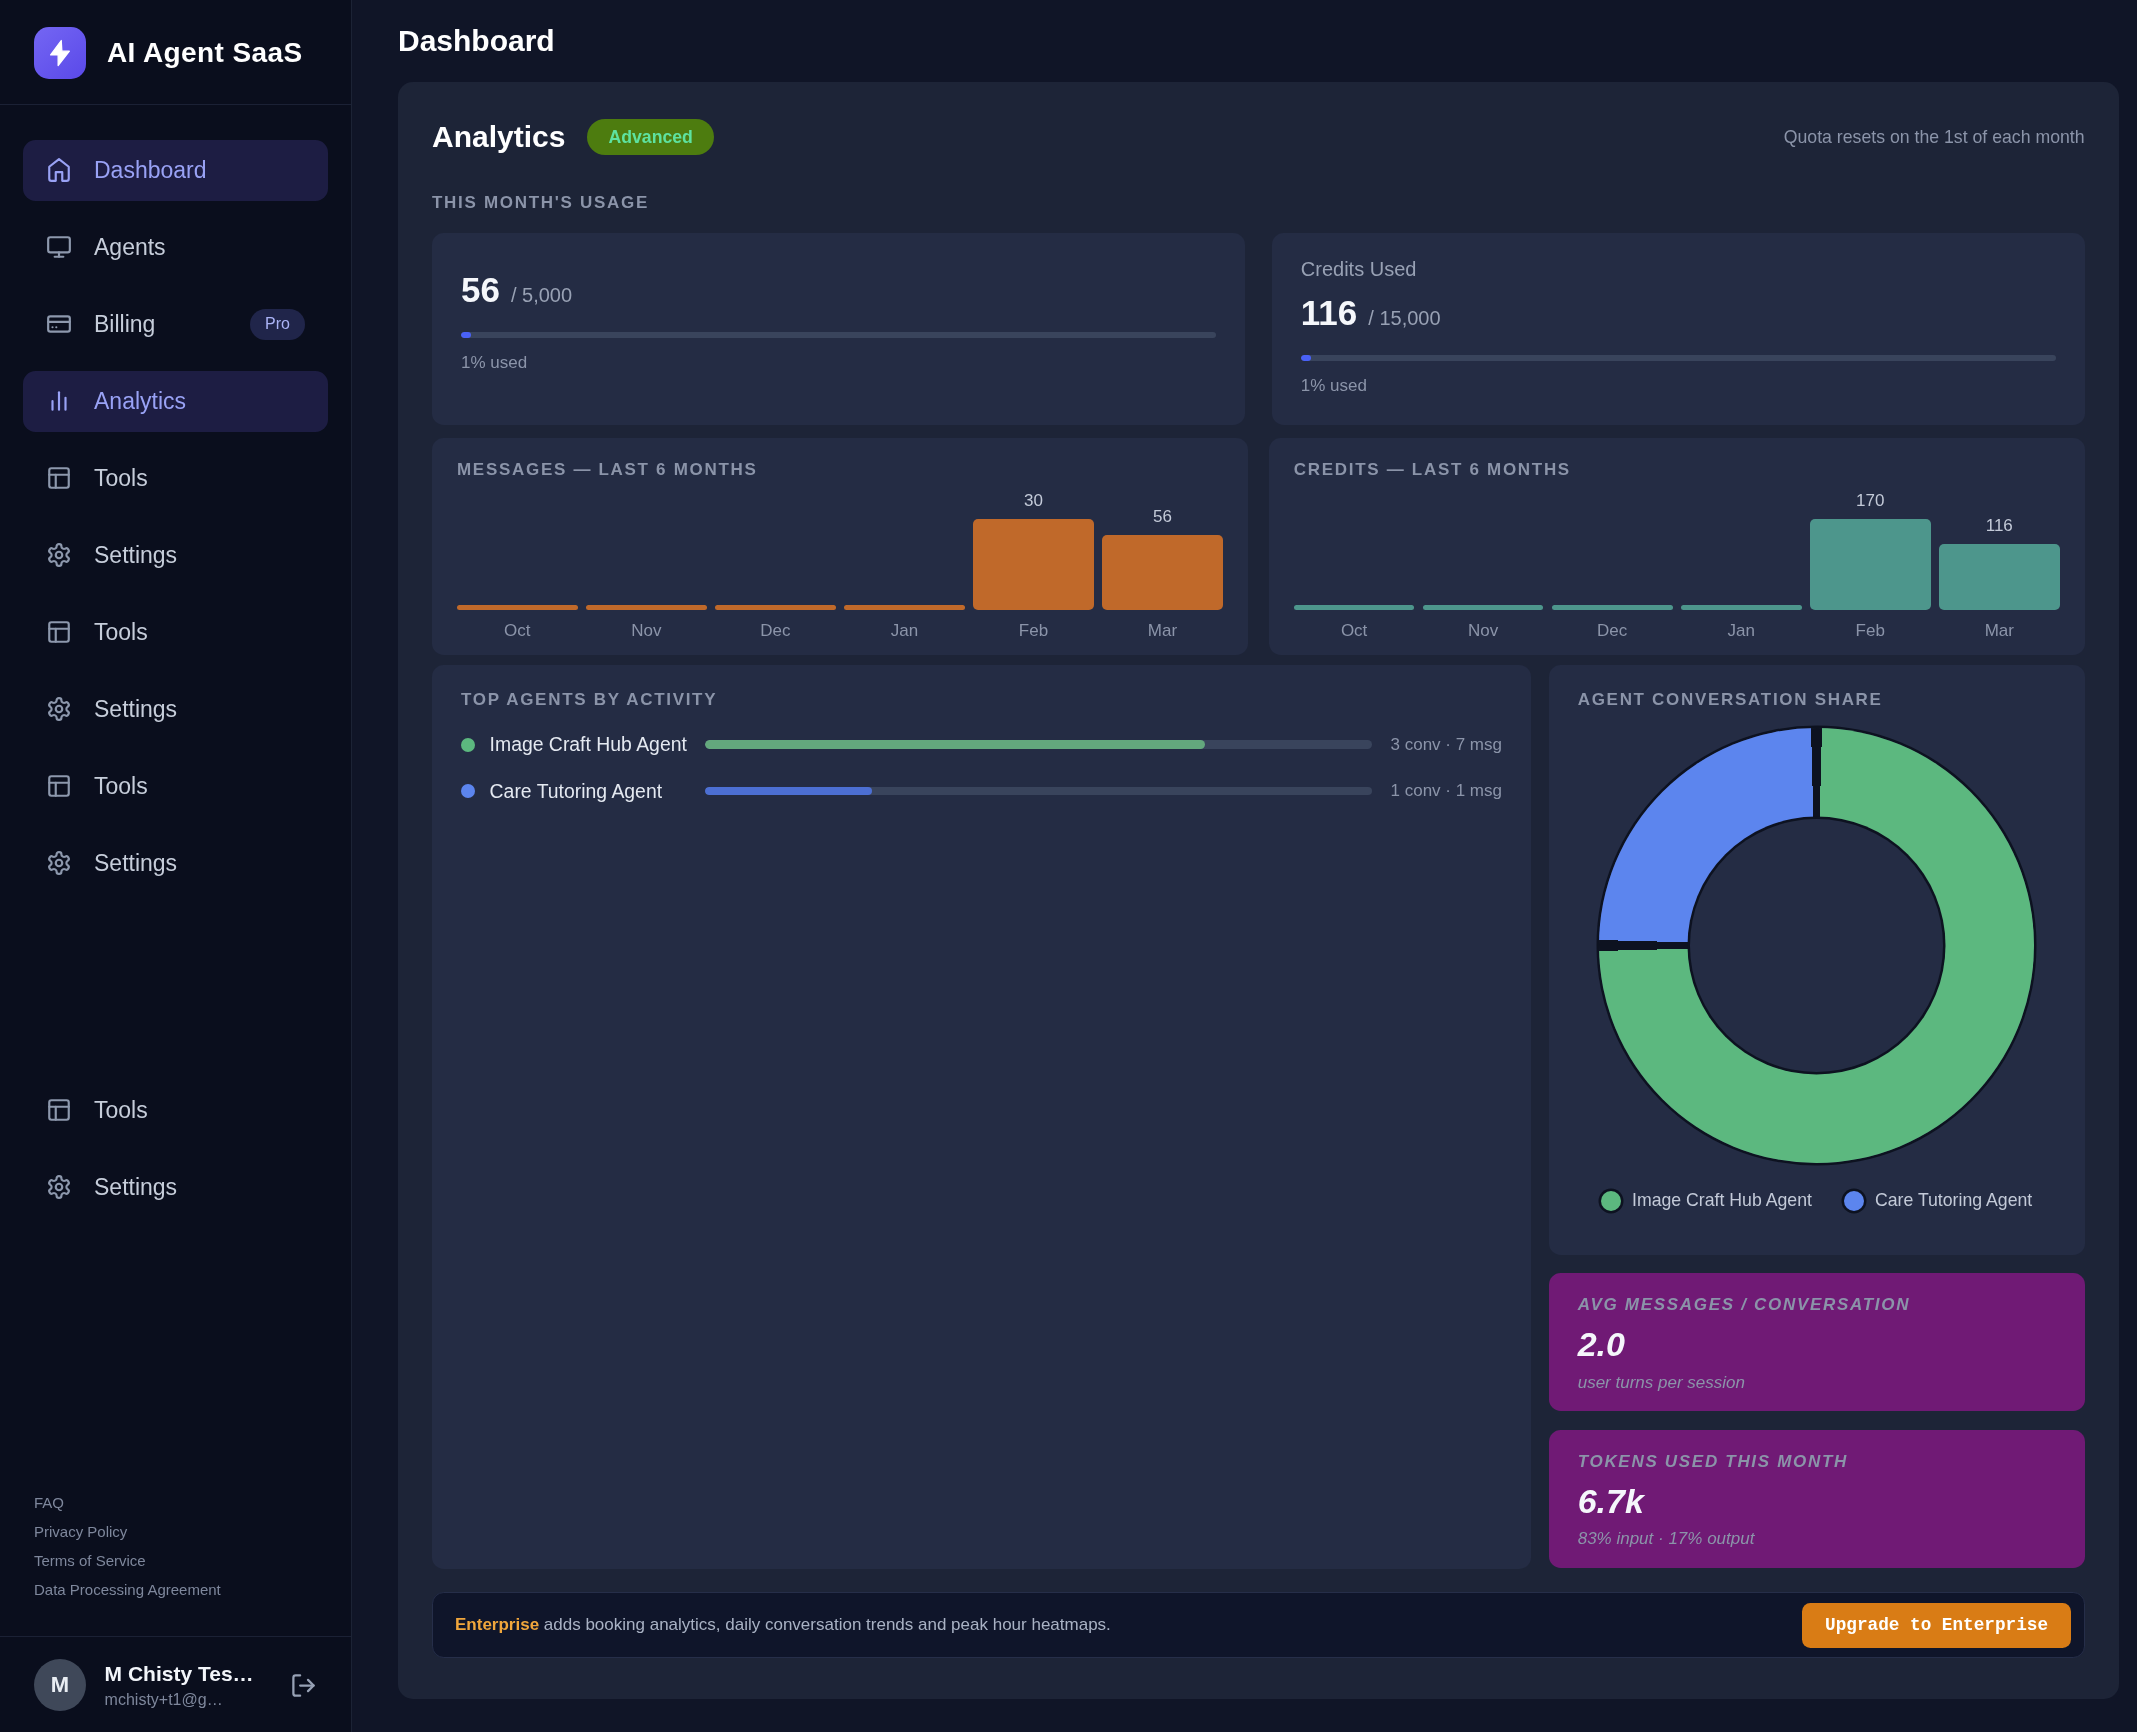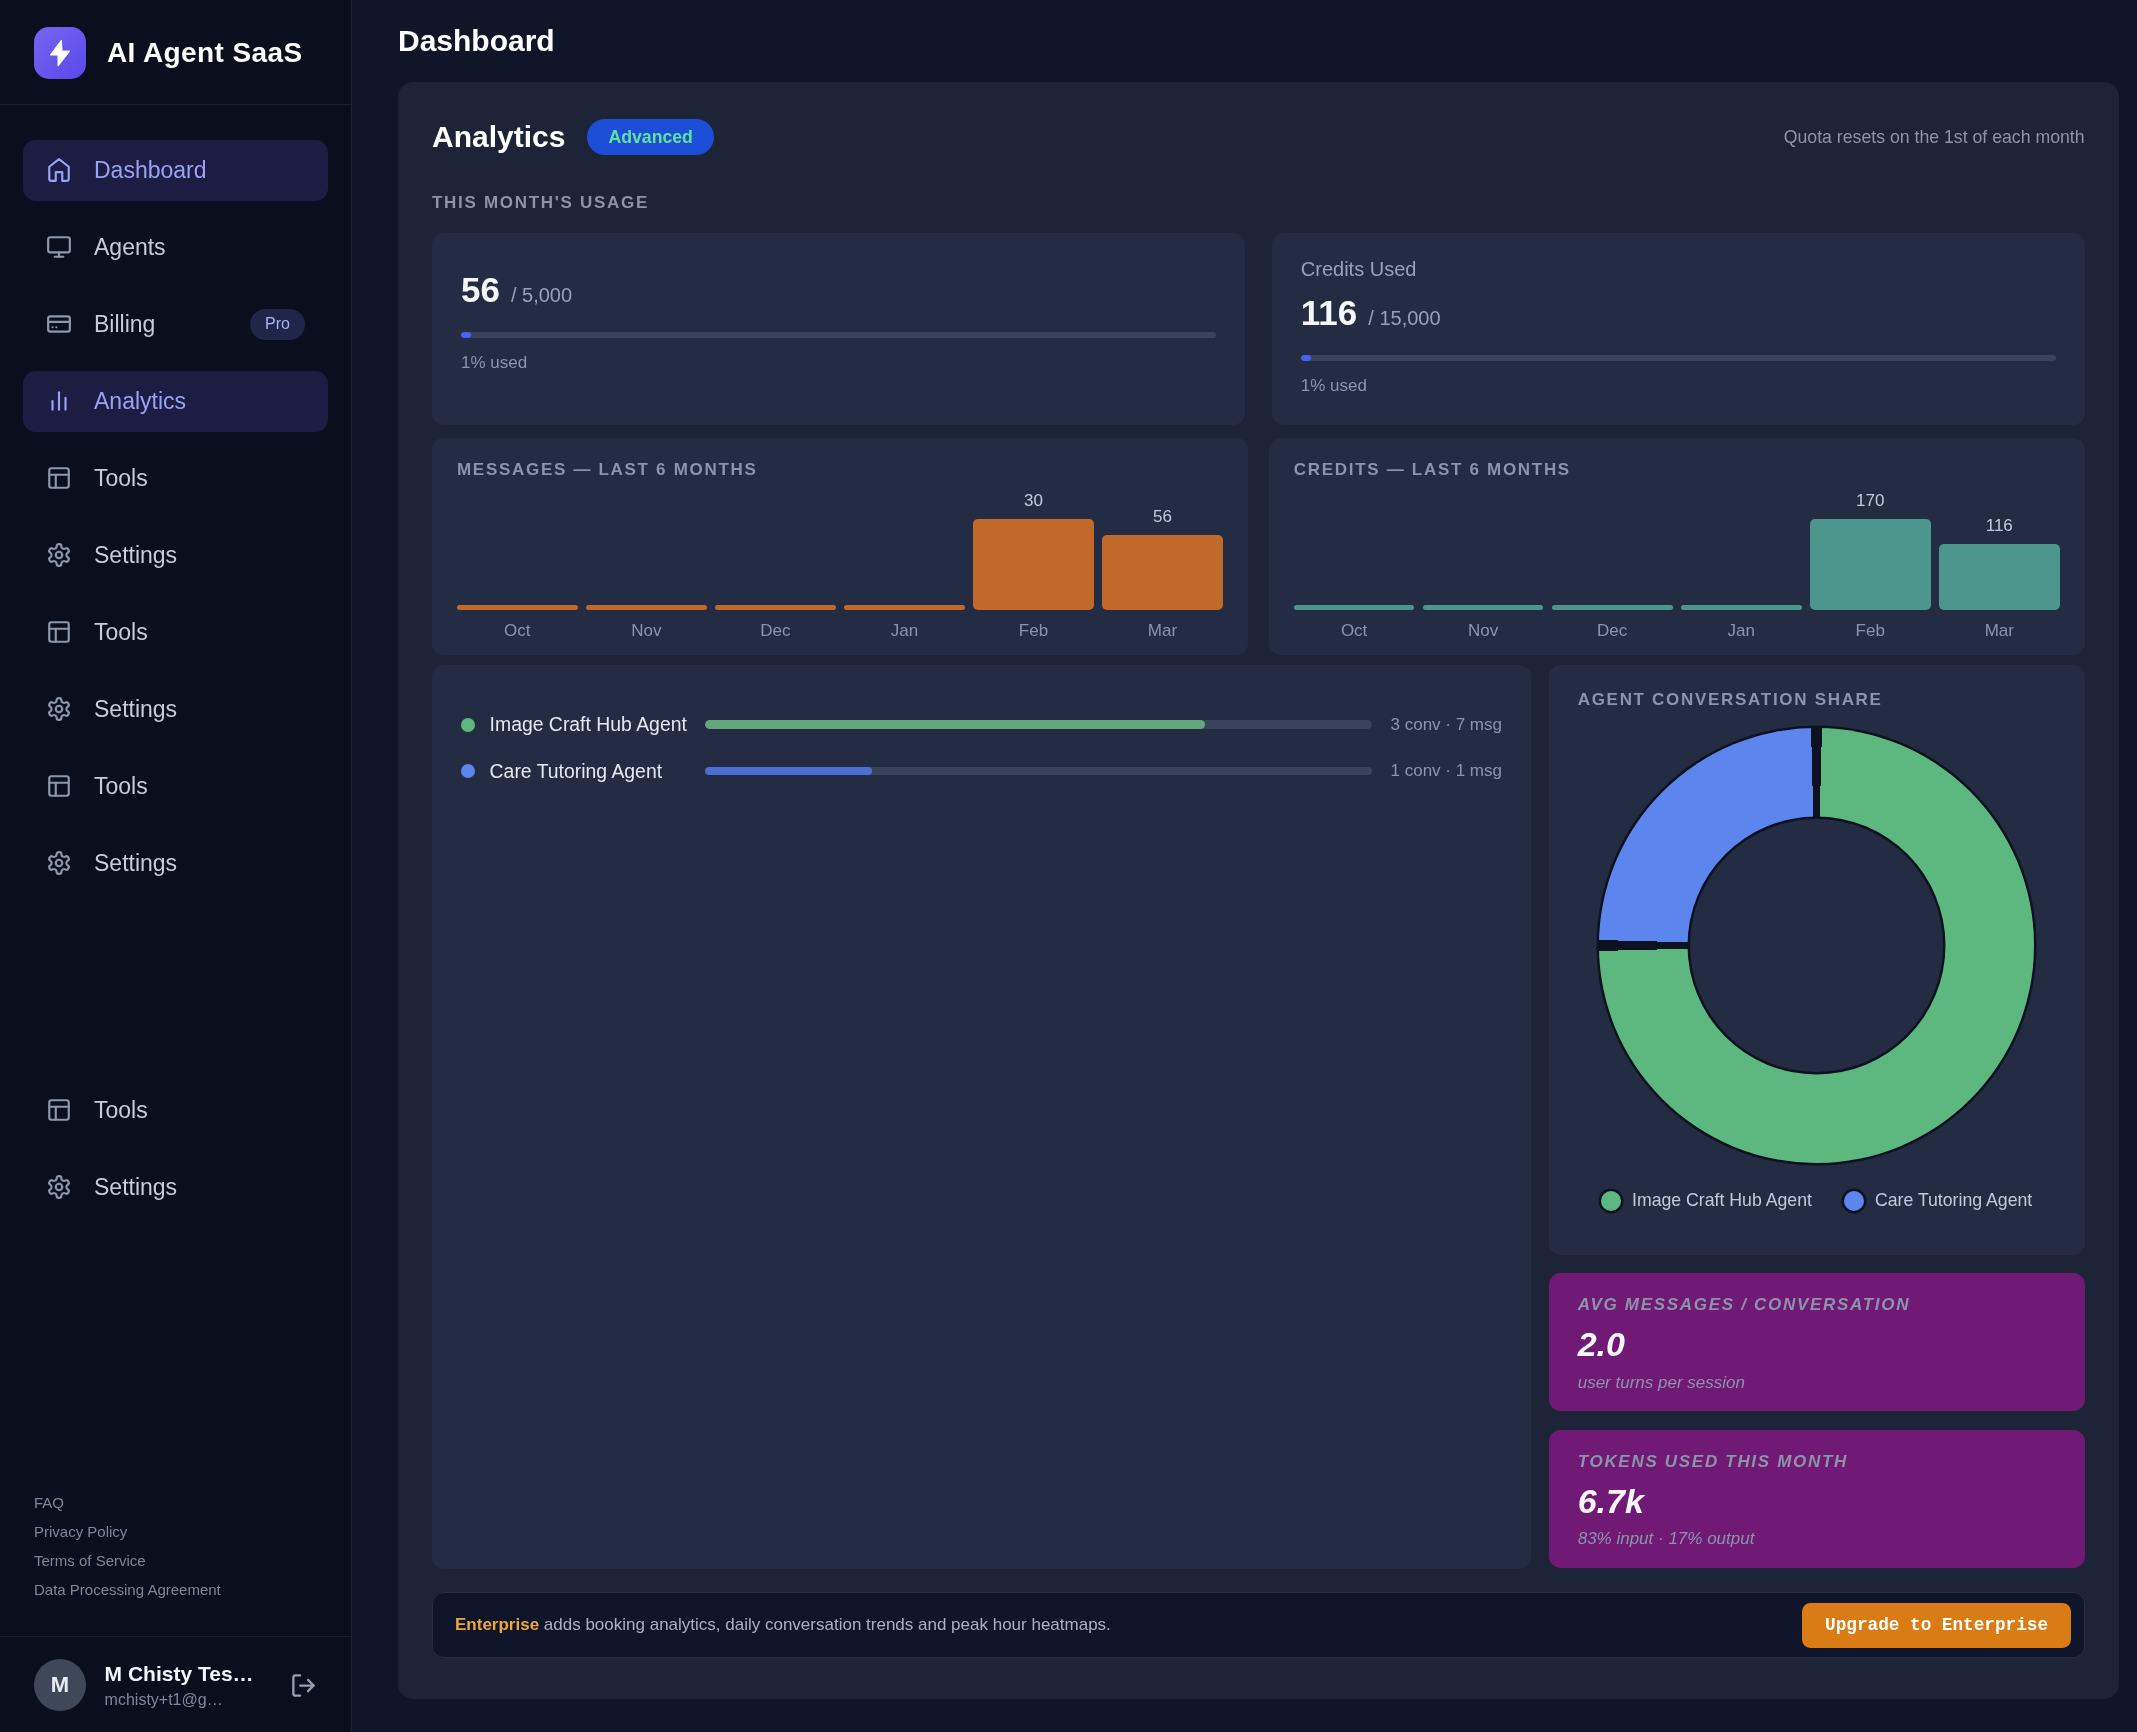--- a/index.html
+++ b/index.html
@@ -61,21 +61,21 @@
   .topbar h1 { font-size:30px; font-weight:700; color:#ffffff; }
 
   .panel {
     margin:0 19.4px 0 46px; height:1617px;
     background:#1d2437; border-radius:15px;
     padding:34px; overflow:hidden;
   }
   .panel-head { display:flex; align-items:center; height:42px; }
   .panel-title { font-size:30px; font-weight:700; color:#ffffff; }
   .adv-badge {
-    margin-left:22px; background:#1d4ed8; color:#5ee2a0;
+    margin-left:22px; background:#4d7c0f; color:#5ee2a0;
     font-size:17.7px; font-weight:700; padding:7.6px 21px; border-radius:842px;
   }
   .quota-note { margin-left:auto; color:#8b94a9; font-size:17.7px; }
 
   .section-label { margin-top:35px; font-size:17px; color:#8b94a9; letter-spacing:1.7px; font-weight:600; }
   .card-label { font-size:17px; color:#8b94a9; letter-spacing:1.7px; font-weight:600; }
 
   .usage-grid { display:grid; grid-template-columns:1fr 1fr; gap:27px; margin-top:20px; }
   .usage-card { background:#242c44; border-radius:11.8px; height:192px; padding:25px 29px; }
   .u-label { font-size:20px; color:#98a1b4; }
@@ -370,20 +370,21 @@
               <div class="bar-value">116</div>
               <div class="bar" style="height: 66px; background: rgb(77, 150, 140);"></div>
               <div class="bar-month">Mar</div>
             </div>
         </div>
       </div>
     </div>
 
     <div class="bottom-grid">
       <div class="agents-card">
+        <div class="card-label">TOP AGENTS BY ACTIVITY</div>
         <div class="agent-row">
           <div class="agent-dot" style="background: rgb(92, 184, 127);"></div>
           <div class="agent-name">Image Craft Hub Agent</div>
           <div class="agent-track">
               <div class="agent-fill" style="width: 75%; background: rgb(99, 168, 125);"></div>
             </div>
           <div class="agent-stats">3 conv · 7 msg</div>
         </div>
         <div class="agent-row">
           <div class="agent-dot" style="background: rgb(92, 133, 238);"></div>

